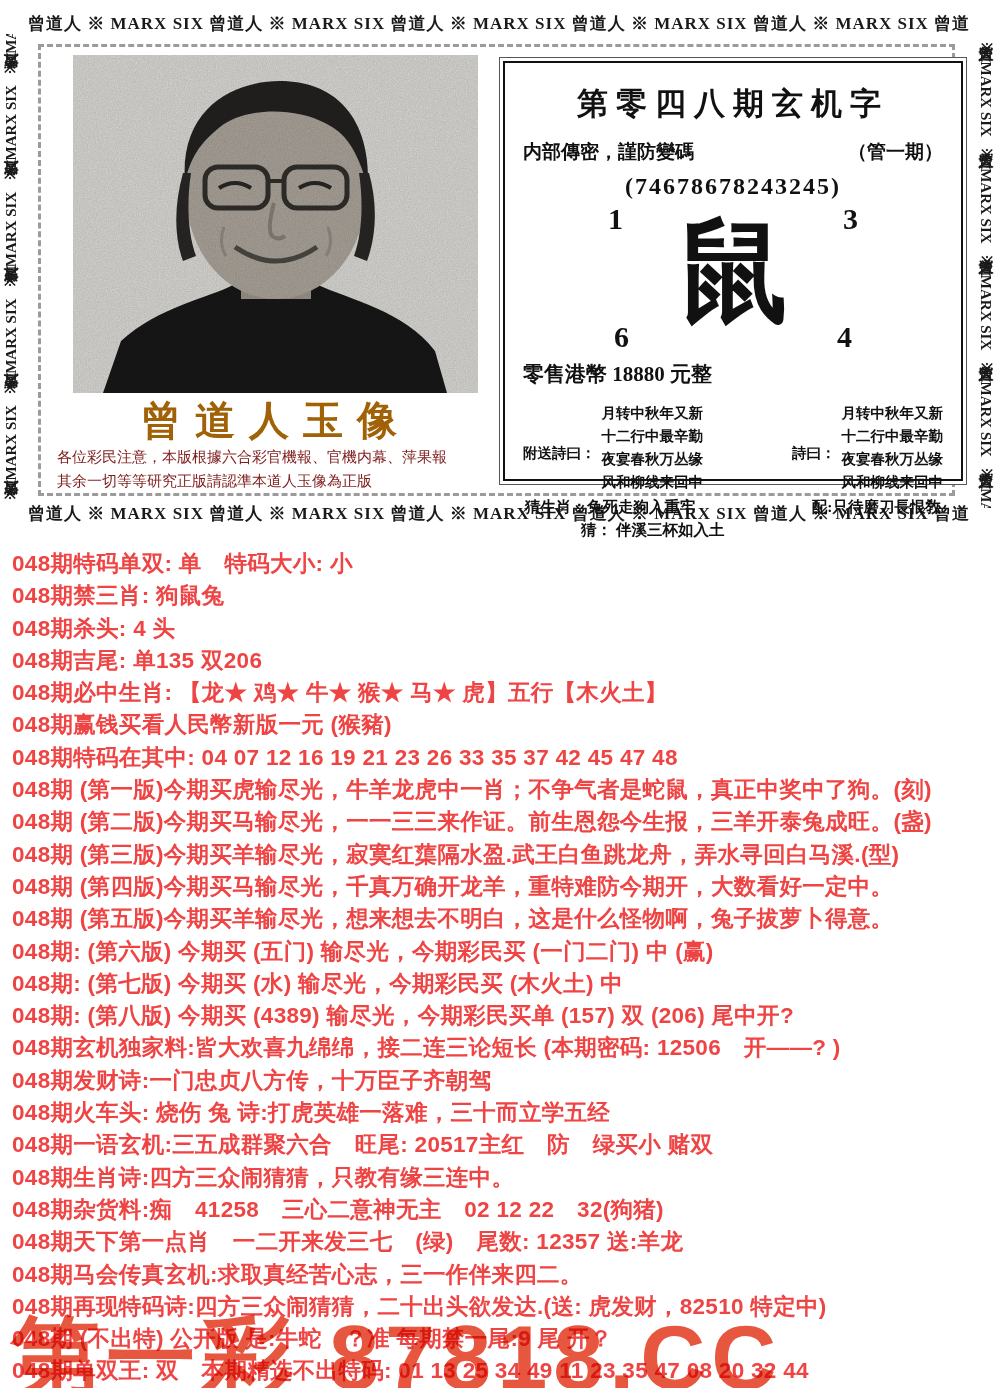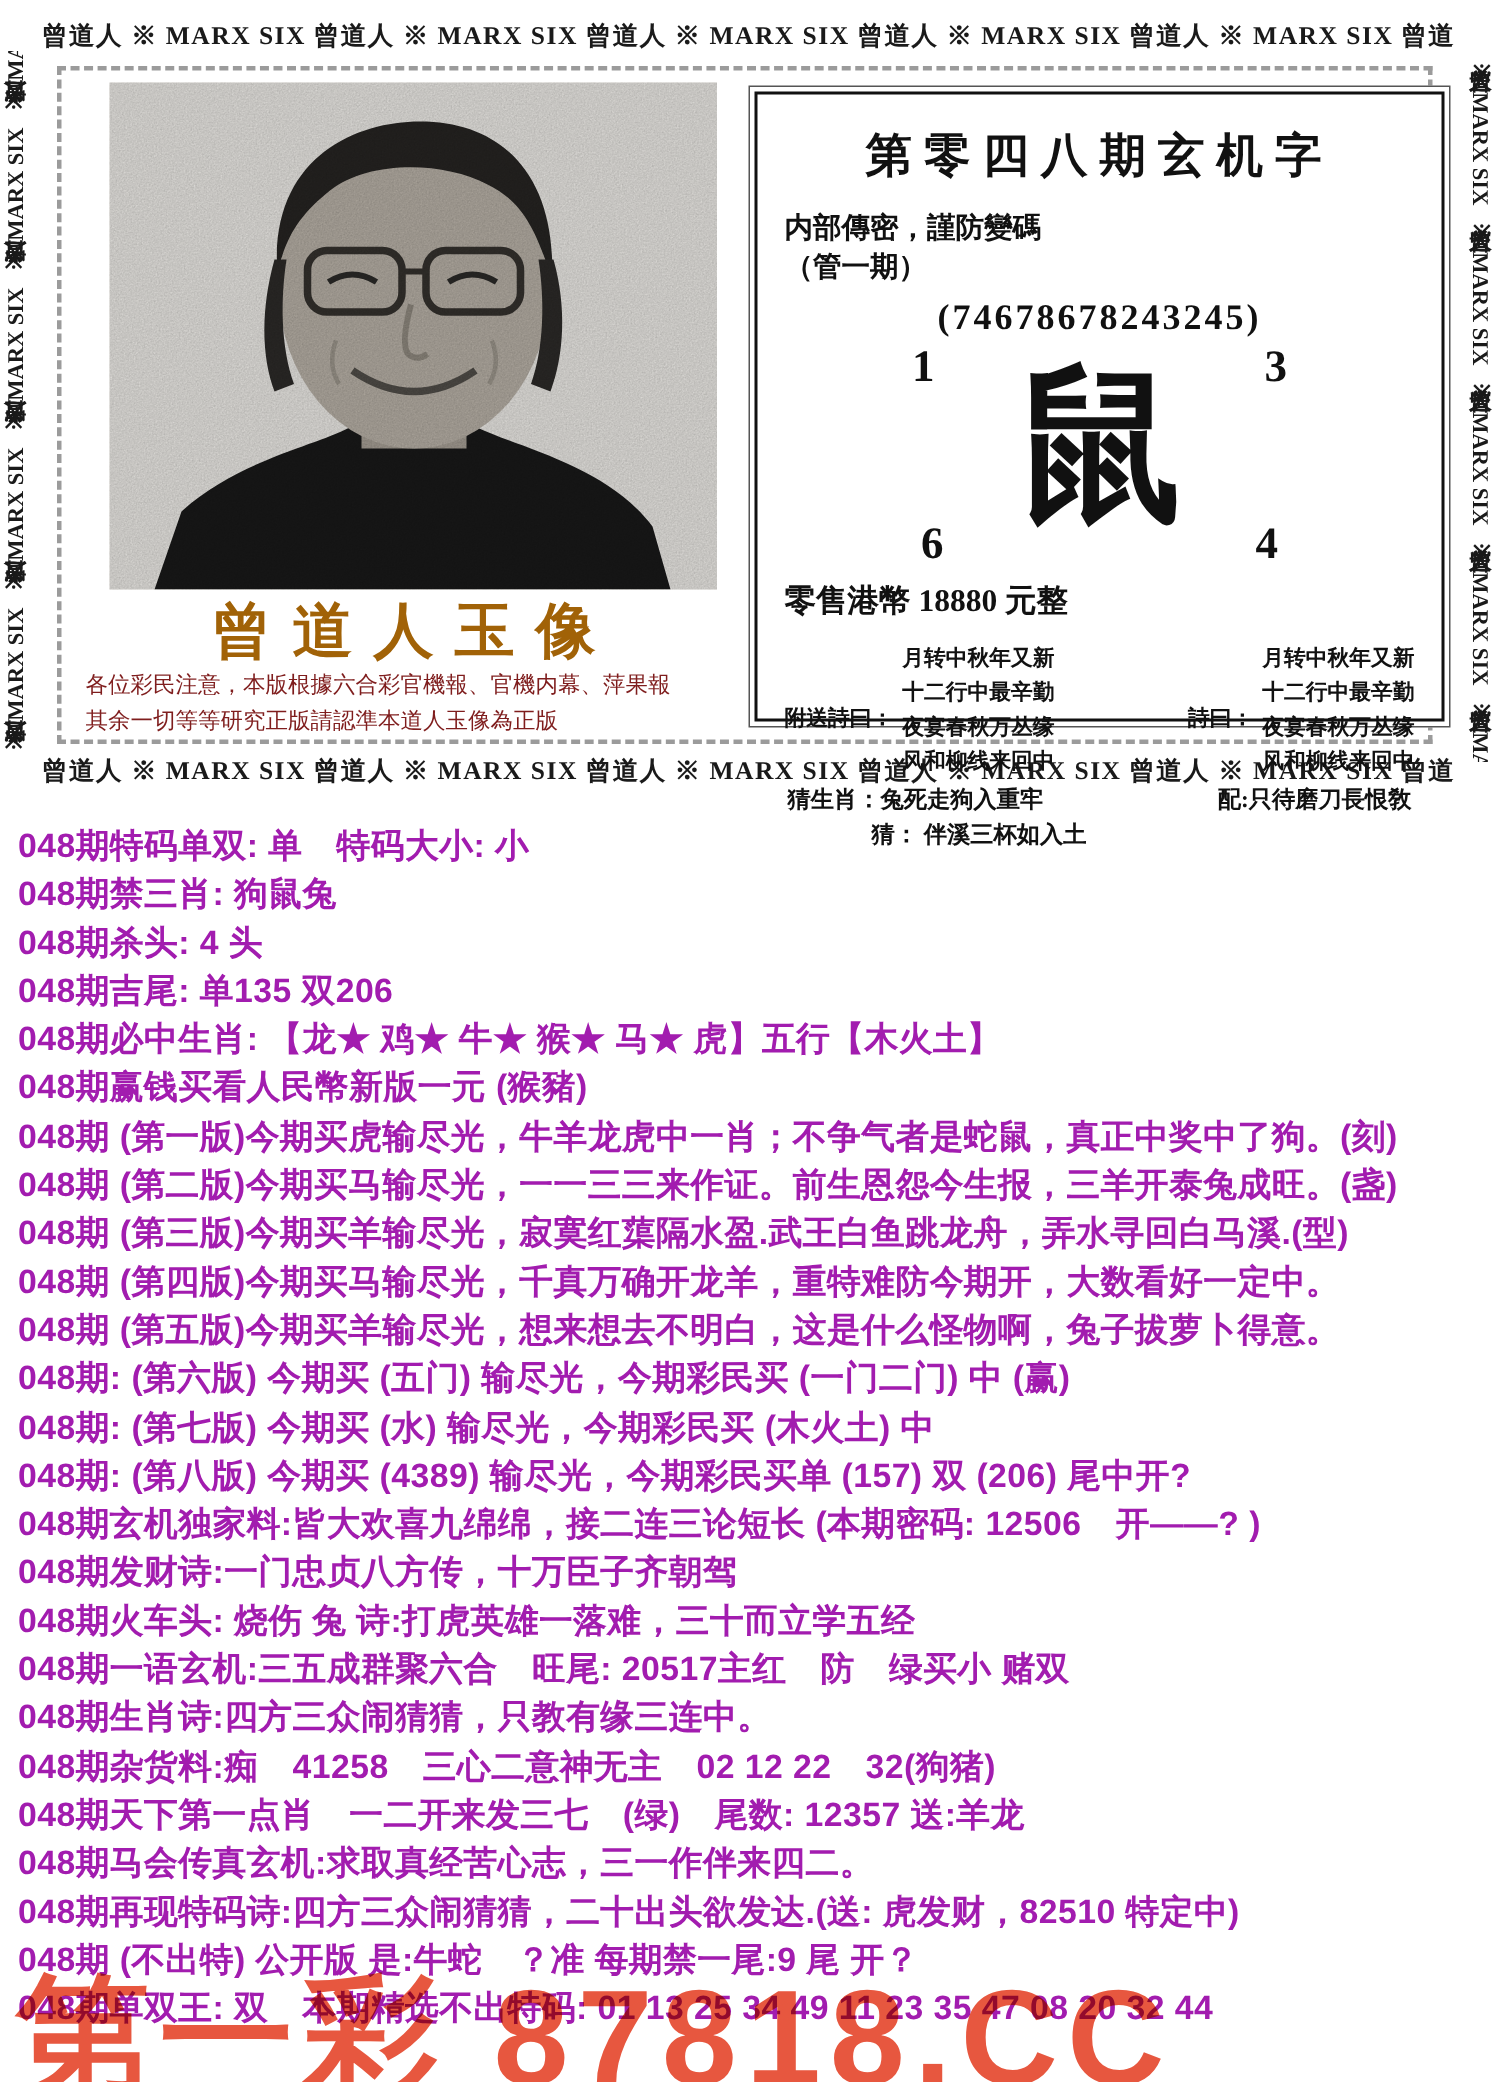--- a/index.html
+++ b/index.html
@@ -27,42 +27,42 @@
              font-family:"Liberation Serif",serif; font-weight:bold; font-size:40px; letter-spacing:14px; color:#a16207; }
   .notes { position:absolute; left:16px; top:398px; width:450px;
            font-family:Liberation Serif, serif; font-size:15px; line-height:24px; color:#7f1d1d; }
 
   
   .mbox { position:absolute; left:458px; top:10px; width:468px; height:428px;
           border:1px solid #555; box-sizing:border-box; padding:3px; background:#fff; }
   .mbox-inner { border:2px solid #111; height:100%; box-sizing:border-box; padding:8px 18px 0 18px;
                 font-family:"Liberation Serif",serif; font-weight:bold; color:#111; }
   .mbox-title { text-align:center; font-size:31px; letter-spacing:8px; margin-top:12px; }
-  .mbox-row { display:flex; justify-content:space-between; font-size:19px; margin-top:14px;flex-direction:column; }
+  .mbox-row { display:flex; justify-content:space-between; font-size:19px; margin-top:14px; }
   .mbox-line2 { font-size:19px; margin-top:8px; }
   .mbox-nums { text-align:center; font-size:24px; letter-spacing:2px; margin-top:8px; }
   .zodiac { position:relative; width:270px; margin:2px auto 0 auto; height:152px; }
   .zchar { position:absolute; left:50%; top:46%; transform:translate(-50%,-50%);
            font-size:112px; line-height:1; font-weight:bold; }
   .znum { position:absolute; font-size:30px; }
   .znum.tl { left:10px;  top:0; }
   .znum.tr { right:10px; top:0; }
   .znum.bl { left:16px;  bottom:0; }
   .znum.br { right:16px; bottom:0; }
   .price { padding-right:26px; font-size:21px; margin-top:6px; }
   .poems { display:flex; justify-content:space-between; margin-top:14px; font-size:14.5px; line-height:23px; }
   .poem { display:flex; }
   .plabel { margin-right:6px;margin-top:40px; }
   .guess-row { display:flex; justify-content:space-between; font-size:15.5px; margin-top:3px; padding:0 2px; }
   .guess-line { font-size:15.5px; margin-top:2px; padding-left:58px; }
 
   
   .content { position:absolute; top:548px; left:12px; width:983px; }
   .line { height:32.3px; line-height:32.3px; font-size:22.5px; font-weight:bold;
-          white-space:nowrap; overflow:hidden; color:#a21caf; letter-spacing:0.3px; }
+          white-space:nowrap; overflow:hidden; color:#ef4444; letter-spacing:0.3px; }
 
   
   .watermark { position:absolute; left:10px; top:1298px; z-index:5;
                font-size:90px; font-weight:bold; letter-spacing:6px; white-space:nowrap;
                color:#e5482e; opacity:0.92; mix-blend-mode:multiply; }
 </style>
 </head>
 <body>
 
 <div class="page">
@@ -155,20 +155,21 @@
   </div>
 
   <div class="content">
 
   <div class="line">048期特码单双: 单　特码大小: 小</div>
       <div class="line">048期禁三肖: 狗鼠兔</div>
       <div class="line">048期杀头: 4 头</div>
       <div class="line">048期吉尾: 单135 双206</div>
       <div class="line">048期必中生肖: 【龙★ 鸡★ 牛★ 猴★ 马★ 虎】五行【木火土】</div>
       <div class="line">048期赢钱买看人民幣新版一元 (猴豬)</div>
+      <div class="line">048期特码在其中: 04 07 12 16 19 21 23 26 33 35 37 42 45 47 48</div>
       <div class="line">048期 (第一版)今期买虎输尽光，牛羊龙虎中一肖；不争气者是蛇鼠，真正中奖中了狗。(刻)</div>
       <div class="line">048期 (第二版)今期买马输尽光，一一三三来作证。前生恩怨今生报，三羊开泰兔成旺。(盏)</div>
       <div class="line">048期 (第三版)今期买羊输尽光，寂寞红蕖隔水盈.武王白鱼跳龙舟，弄水寻回白马溪.(型)</div>
       <div class="line">048期 (第四版)今期买马输尽光，千真万确开龙羊，重特难防今期开，大数看好一定中。</div>
       <div class="line">048期 (第五版)今期买羊输尽光，想来想去不明白，这是什么怪物啊，兔子拔萝卜得意。</div>
       <div class="line">048期: (第六版) 今期买 (五门) 输尽光，今期彩民买 (一门二门) 中 (赢)</div>
       <div class="line">048期: (第七版) 今期买 (水) 输尽光，今期彩民买 (木火土) 中</div>
       <div class="line">048期: (第八版) 今期买 (4389) 输尽光，今期彩民买单 (157) 双 (206) 尾中开?</div>
       <div class="line">048期玄机独家料:皆大欢喜九绵绵，接二连三论短长 (本期密码: 12506　开——? )</div>
       <div class="line">048期发财诗:一门忠贞八方传，十万臣子齐朝驾</div>

